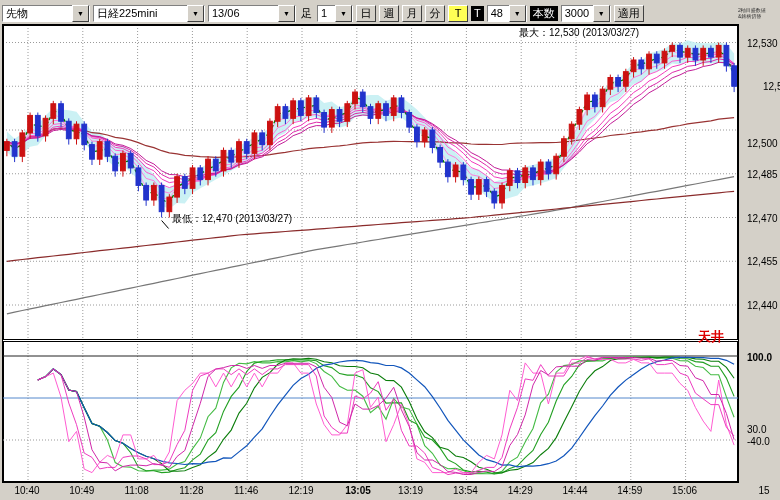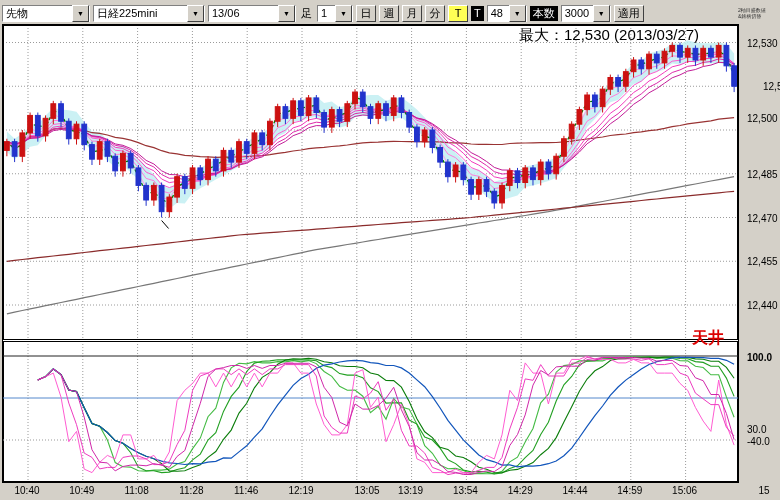--- a/index.html
+++ b/index.html
@@ -40,26 +40,26 @@
   }
   .corner-note{
     margin-left:auto;width:40px;font-size:5px;line-height:6px;color:#333;
     text-align:left;overflow:hidden;
   }
   
   .chart-wrap{
     position:absolute;top:24px;left:2px;width:735px;height:457px;
     background:#fff;border:1px solid #000;
   }
-  .note{position:absolute;font-size:15px;color:#000;white-space:nowrap;}
+  .note{position:absolute;font-size:10px;color:#000;white-space:nowrap;}
   #max-note{top:1px;left:516px;}
   #min-note{top:187px;left:169px;}
   #ceiling{
     position:absolute;top:303px;right:14px;color:#dd0000;
-    font-weight:bold;font-size:16px;white-space:nowrap;
+    font-weight:bold;font-size:13px;white-space:nowrap;
   }
   .y-axis{position:absolute;top:24px;right:0;width:35px;height:459px;font-size:10px;}
   .ytick{position:absolute;left:2px;white-space:nowrap;color:#000;}
   .x-axis{position:absolute;top:483px;left:0;width:780px;height:17px;font-size:10px;overflow:hidden;}
   .xtick{position:absolute;top:2px;width:40px;text-align:center;white-space:nowrap;color:#000;}
 </style>
 </head>
 <body>
 
 <div class="toolbar">
@@ -351,43 +351,44 @@
       <path stroke="#44bb44" stroke-width="1.1" d="M34.8 39.0 L42.6 35.6 L50.3 27.9 L58.0 33.6 L65.8 49.0 L73.5 50.6 L81.2 66.8 L89.0 82.6 L96.7 85.2 L104.4 99.1 L112.2 121.5 L119.9 125.8 L127.7 126.1 L135.4 129.7 L143.1 130.1 L150.9 129.1 L158.6 129.1 L166.3 128.1 L174.1 123.1 L181.8 120.5 L189.6 107.6 L197.3 97.1 L205.0 75.7 L212.8 67.1 L220.5 41.4 L228.2 26.9 L236.0 22.3 L243.7 22.9 L251.4 20.6 L259.2 21.9 L266.9 21.9 L274.7 20.6 L282.4 20.9 L290.1 19.6 L297.9 20.9 L305.6 19.6 L313.3 22.6 L321.1 30.5 L328.8 35.4 L336.6 45.3 L344.3 49.3 L352.0 49.0 L359.8 55.2 L367.5 71.7 L375.2 65.4 L383.0 78.3 L390.7 57.5 L398.4 66.1 L406.2 68.1 L413.9 83.2 L421.7 104.7 L429.4 112.3 L437.1 124.1 L444.9 127.7 L452.6 127.4 L460.3 129.4 L468.1 132.7 L475.8 132.4 L483.6 132.7 L491.3 132.7 L499.0 130.4 L506.8 120.8 L514.5 116.2 L522.2 101.0 L530.0 87.5 L537.7 61.8 L545.4 53.2 L553.2 31.2 L560.9 24.6 L568.7 23.6 L576.4 19.9 L584.1 19.6 L591.9 19.9 L599.6 19.9 L607.3 17.0 L615.1 17.3 L622.8 16.0 L630.6 16.0 L638.3 16.0 L646.0 16.0 L653.8 17.3 L661.5 17.3 L669.2 17.3 L677.0 19.6 L684.7 19.9 L692.4 25.2 L700.2 26.5 L707.9 33.8 L715.7 33.8 L723.4 55.9 L731.1 76.3" fill="none"></path>
       <path stroke="#22a022" stroke-width="1.1" d="M34.8 39.0 L42.6 35.6 L50.3 27.9 L58.0 33.6 L65.8 49.0 L73.5 50.6 L81.2 66.8 L89.0 82.6 L96.7 85.2 L104.4 91.5 L112.2 99.6 L119.9 102.2 L127.7 111.7 L135.4 126.2 L143.1 129.7 L150.9 129.7 L158.6 131.6 L166.3 131.1 L174.1 128.5 L181.8 126.7 L189.6 118.8 L197.3 113.1 L205.0 99.0 L212.8 91.6 L220.5 70.4 L228.2 55.4 L236.0 46.1 L243.7 30.5 L251.4 22.1 L259.2 20.3 L266.9 19.9 L274.7 18.7 L282.4 18.9 L290.1 18.9 L297.9 18.9 L305.6 18.9 L313.3 19.8 L321.1 24.7 L328.8 26.6 L336.6 32.6 L344.3 34.1 L352.0 34.1 L359.8 36.7 L367.5 46.8 L375.2 50.6 L383.0 62.1 L390.7 61.8 L398.4 61.9 L406.2 79.1 L413.9 83.1 L421.7 96.0 L429.4 99.0 L437.1 107.1 L444.9 118.8 L452.6 122.6 L460.3 129.0 L468.1 130.9 L475.8 130.4 L483.6 131.1 L491.3 132.9 L499.0 132.0 L506.8 127.4 L514.5 124.8 L522.2 116.6 L530.0 109.4 L537.7 93.5 L545.4 81.2 L553.2 60.0 L560.9 43.8 L568.7 35.5 L576.4 23.6 L584.1 20.1 L591.9 19.8 L599.6 17.8 L607.3 17.6 L615.1 17.8 L622.8 17.8 L630.6 16.2 L638.3 16.4 L646.0 15.7 L653.8 16.4 L661.5 16.2 L669.2 16.2 L677.0 17.5 L684.7 17.8 L692.4 20.6 L700.2 21.4 L707.9 25.2 L715.7 25.2 L723.4 37.1 L731.1 55.4" fill="none"></path>
       <path stroke="#0b7d0b" stroke-width="1.1" d="M34.8 39.0 L42.6 35.6 L50.3 27.9 L58.0 33.6 L65.8 49.0 L73.5 50.6 L81.2 66.8 L89.0 82.6 L96.7 85.2 L104.4 91.5 L112.2 99.6 L119.9 102.2 L127.7 107.4 L135.4 111.7 L143.1 115.2 L150.9 117.8 L158.6 122.8 L166.3 129.9 L174.1 130.3 L181.8 129.7 L189.6 126.5 L197.3 123.7 L205.0 116.3 L212.8 110.5 L220.5 98.3 L228.2 89.1 L236.0 72.1 L243.7 62.3 L251.4 46.8 L259.2 36.4 L266.9 31.6 L274.7 23.3 L282.4 19.1 L290.1 17.8 L297.9 18.0 L305.6 17.3 L313.3 18.2 L321.1 20.7 L328.8 21.7 L336.6 24.7 L344.3 25.5 L352.0 25.5 L359.8 26.8 L367.5 32.0 L375.2 33.7 L383.0 39.5 L390.7 39.6 L398.4 46.2 L406.2 60.6 L413.9 77.7 L421.7 90.8 L429.4 96.6 L437.1 106.3 L444.9 108.4 L452.6 115.0 L460.3 116.5 L468.1 120.7 L475.8 126.3 L483.6 128.2 L491.3 131.5 L499.0 131.8 L506.8 129.2 L514.5 128.4 L522.2 125.2 L530.0 121.6 L537.7 113.7 L545.4 107.4 L553.2 96.6 L560.9 81.0 L568.7 65.7 L576.4 50.3 L584.1 38.0 L591.9 29.8 L599.6 25.6 L607.3 19.5 L615.1 17.8 L622.8 17.5 L630.6 16.5 L638.3 16.5 L646.0 16.5 L653.8 16.9 L661.5 16.1 L669.2 16.1 L677.0 16.4 L684.7 16.5 L692.4 17.9 L700.2 18.2 L707.9 20.3 L715.7 20.3 L723.4 26.4 L731.1 37.3" fill="none"></path>
       <path stroke="#1155bb" stroke-width="1.2" d="M34.8 39.0 L42.6 35.6 L50.3 27.9 L58.0 33.6 L65.8 49.0 L73.5 50.6 L81.2 66.8 L89.0 82.6 L96.7 85.2 L104.4 91.5 L112.2 99.6 L119.9 102.2 L127.7 107.4 L135.4 111.7 L143.1 115.2 L150.9 117.8 L158.6 120.1 L166.3 121.8 L174.1 122.5 L181.8 123.5 L189.6 122.7 L197.3 122.8 L205.0 121.1 L212.8 120.4 L220.5 116.9 L228.2 117.1 L236.0 110.9 L243.7 104.8 L251.4 96.1 L259.2 87.9 L266.9 75.5 L274.7 63.9 L282.4 54.1 L290.1 44.3 L297.9 37.5 L305.6 33.2 L313.3 27.2 L321.1 24.2 L328.8 22.9 L336.6 21.0 L344.3 19.8 L352.0 19.4 L359.8 19.9 L367.5 21.6 L375.2 22.3 L383.0 24.5 L390.7 24.5 L398.4 26.9 L406.2 32.0 L413.9 38.9 L421.7 45.7 L429.4 55.6 L437.1 67.0 L444.9 79.4 L452.6 89.1 L460.3 98.9 L468.1 106.5 L475.8 114.0 L483.6 118.7 L491.3 120.8 L499.0 124.1 L506.8 123.9 L514.5 125.9 L522.2 124.9 L530.0 125.1 L537.7 124.3 L545.4 122.7 L553.2 120.0 L560.9 114.7 L568.7 107.1 L576.4 96.5 L584.1 85.3 L591.9 74.7 L599.6 65.0 L607.3 54.3 L615.1 46.0 L622.8 39.1 L630.6 33.5 L638.3 27.9 L646.0 23.5 L653.8 20.6 L661.5 19.0 L669.2 16.8 L677.0 16.4 L684.7 16.4 L692.4 16.5 L700.2 16.6 L707.9 17.4 L715.7 17.4 L723.4 19.3 L731.1 23.3" fill="none"></path>
       <path stroke="#ff8ae0" stroke-width="1" d="" fill="none"></path>
       <path stroke="#ff5cd2" stroke-width="1" d="M34.8 39.0 L42.6 35.6 L50.3 32.1 L58.0 56.1 L65.8 100.7 L73.5 90.4 L81.2 128.1 L89.0 131.6 L96.7 121.3 L104.4 114.4 L112.2 117.9 L119.9 93.9 L127.7 93.9 L135.4 117.9 L143.1 117.9 L150.9 114.4 L158.6 124.7 L166.3 111.0 L174.1 59.6 L181.8 49.3 L189.6 42.4 L197.3 32.1 L205.0 32.1 L212.8 45.9 L220.5 32.1 L228.2 45.9 L236.0 32.1 L243.7 45.9 L251.4 32.1 L259.2 45.9 L266.9 32.1 L274.7 32.1 L282.4 21.9 L290.1 21.9 L297.9 32.1 L305.6 32.1 L313.3 63.0 L321.1 83.6 L328.8 93.9 L336.6 93.9 L344.3 83.6 L352.0 32.1 L359.8 28.7 L367.5 66.4 L375.2 56.1 L383.0 100.7 L390.7 83.6 L398.4 63.0 L406.2 83.6 L413.9 117.9 L421.7 121.3 L429.4 131.6 L437.1 131.6 L444.9 131.6 L452.6 128.1 L460.3 131.6 L468.1 131.6 L475.8 121.3 L483.6 114.4 L491.3 117.9 L499.0 93.9 L506.8 49.3 L514.5 59.6 L522.2 21.9 L530.0 32.1 L537.7 32.1 L545.4 63.0 L553.2 32.1 L560.9 32.1 L568.7 18.4 L576.4 18.4 L584.1 15.0 L591.9 18.4 L599.6 18.4 L607.3 18.4 L615.1 21.9 L622.8 21.9 L630.6 18.4 L638.3 21.9 L646.0 21.9 L653.8 32.1 L661.5 32.1 L669.2 32.1 L677.0 42.4 L684.7 49.3 L692.4 66.4 L700.2 80.1 L707.9 90.4 L715.7 39.0 L723.4 83.6 L731.1 104.1" fill="none"></path>
       <path stroke="#ee3cc0" stroke-width="1" d="M34.8 39.0 L42.6 35.6 L50.3 27.9 L58.0 33.6 L65.8 62.1 L73.5 83.6 L81.2 112.1 L89.0 116.4 L96.7 127.9 L104.4 126.4 L112.2 126.4 L119.9 116.4 L127.7 115.0 L135.4 115.0 L143.1 117.9 L150.9 123.6 L158.6 123.6 L166.3 120.7 L174.1 103.6 L181.8 89.3 L189.6 49.3 L197.3 35.0 L205.0 32.1 L212.8 27.9 L220.5 27.9 L228.2 33.6 L236.0 27.9 L243.7 33.6 L251.4 27.9 L259.2 33.6 L266.9 27.9 L274.7 27.9 L282.4 23.6 L290.1 23.6 L297.9 23.6 L305.6 23.6 L313.3 35.0 L321.1 75.0 L328.8 86.4 L336.6 92.1 L344.3 92.1 L352.0 55.0 L359.8 57.9 L367.5 52.1 L375.2 40.7 L383.0 69.3 L390.7 57.9 L398.4 89.3 L406.2 105.0 L413.9 105.0 L421.7 112.1 L429.4 126.4 L437.1 129.3 L444.9 133.6 L452.6 132.1 L460.3 132.1 L468.1 132.1 L475.8 129.3 L483.6 126.4 L491.3 126.4 L499.0 116.4 L506.8 87.9 L514.5 66.4 L522.2 37.9 L530.0 39.3 L537.7 23.6 L545.4 35.0 L553.2 35.0 L560.9 35.0 L568.7 22.1 L576.4 22.1 L584.1 16.4 L591.9 17.9 L599.6 16.4 L607.3 16.4 L615.1 17.9 L622.8 17.9 L630.6 17.9 L638.3 19.3 L646.0 17.9 L653.8 23.6 L661.5 23.6 L669.2 22.1 L677.0 32.1 L684.7 35.0 L692.4 52.1 L700.2 57.9 L707.9 63.6 L715.7 63.6 L723.4 86.4 L731.1 95.0" fill="none"></path>
       <path stroke="#d028aa" stroke-width="1" d="M34.8 39.0 L42.6 35.6 L50.3 27.9 L58.0 33.6 L65.8 49.0 L73.5 50.6 L81.2 76.1 L89.0 108.8 L96.7 121.2 L104.4 121.9 L112.2 129.9 L119.9 125.5 L127.7 124.1 L135.4 124.1 L143.1 124.8 L150.9 122.6 L158.6 124.1 L166.3 126.3 L174.1 115.4 L181.8 109.5 L189.6 85.5 L197.3 62.3 L205.0 35.4 L212.8 28.1 L220.5 26.6 L228.2 24.5 L236.0 24.5 L243.7 27.4 L251.4 24.5 L259.2 27.4 L266.9 24.5 L274.7 24.5 L282.4 22.3 L290.1 22.3 L297.9 22.3 L305.6 22.3 L313.3 25.9 L321.1 46.3 L328.8 56.5 L336.6 81.2 L344.3 84.8 L352.0 63.0 L359.8 68.1 L367.5 68.1 L375.2 64.5 L383.0 57.2 L390.7 46.3 L398.4 68.8 L406.2 85.5 L413.9 111.7 L421.7 119.0 L429.4 119.0 L437.1 123.4 L444.9 130.6 L452.6 131.4 L460.3 133.5 L468.1 133.5 L475.8 131.4 L483.6 129.9 L491.3 130.6 L499.0 125.5 L506.8 104.5 L514.5 93.5 L522.2 73.9 L530.0 44.1 L537.7 29.5 L545.4 33.9 L553.2 25.9 L560.9 25.2 L568.7 25.2 L576.4 25.2 L584.1 18.6 L591.9 19.4 L599.6 16.5 L607.3 16.5 L615.1 16.5 L622.8 16.5 L630.6 16.5 L638.3 17.2 L646.0 17.2 L653.8 20.1 L661.5 19.4 L669.2 19.4 L677.0 24.5 L684.7 25.2 L692.4 36.8 L700.2 39.7 L707.9 53.5 L715.7 53.5 L723.4 72.5 L731.1 98.6" fill="none"></path>
     </svg>
   <div id="max-note" class="note">最大：12,530 (2013/03/27)</div>
+  <div id="min-note" class="note">最低：12,470 (2013/03/27)</div>
   <div id="ceiling">天井</div>
 </div>
 
 <div id="y-axis" class="y-axis">
     <div class="ytick" style="top: 13.5px;">12,530</div>
     <div class="ytick" style="top: 57.25px; margin-left: 16px;">12,515</div>
-    <div class="ytick" style="top: 89px;">12,500</div>
+    <div class="ytick" style="top: 114px;">12,500</div>
     <div class="ytick" style="top: 144.75px;">12,485</div>
     <div class="ytick" style="top: 188.5px;">12,470</div>
     <div class="ytick" style="top: 232.25px;">12,455</div>
     <div class="ytick" style="top: 276px;">12,440</div>
     <div class="ytick" style="top: 328px; font-weight: bold;">100.0</div>
     <div class="ytick" style="top: 370px; margin-top: 30px;">30.0</div>
     <div class="ytick" style="top: 412px;">-40.0</div>
   </div>
 <div id="x-axis" class="x-axis">
     <div class="xtick" style="left: 7px;">10:40</div>
     <div class="xtick" style="left: 61.8px;">10:49</div>
     <div class="xtick" style="left: 116.6px;">11:08</div>
     <div class="xtick" style="left: 171.4px;">11:28</div>
     <div class="xtick" style="left: 226.2px;">11:46</div>
     <div class="xtick" style="left: 281px;">12:19</div>
-    <div class="xtick" style="left: 347px;">13:05</div>
+    <div class="xtick" style="left: 338px; font-weight: bold;">13:05</div>
     <div class="xtick" style="left: 390.6px;">13:19</div>
     <div class="xtick" style="left: 445.4px;">13:54</div>
     <div class="xtick" style="left: 500.2px;">14:29</div>
     <div class="xtick" style="left: 555px;">14:44</div>
     <div class="xtick" style="left: 609.8px;">14:59</div>
     <div class="xtick" style="left: 664.6px;">15:06</div>
     <div class="xtick" style="left: 744px;">15</div>
   </div>
 
 </body></html>

